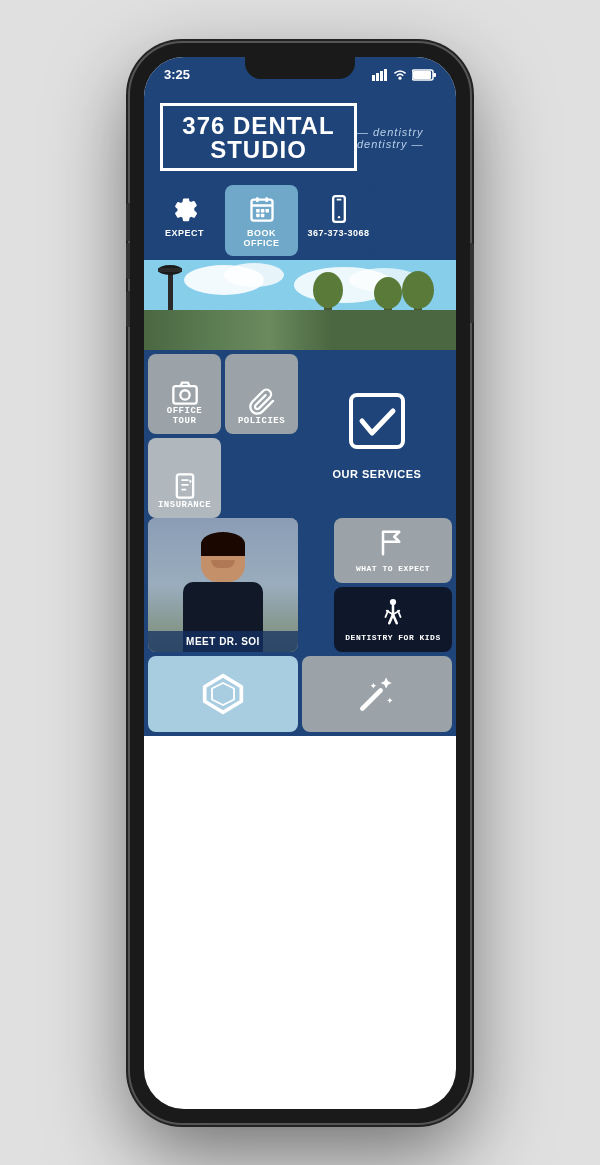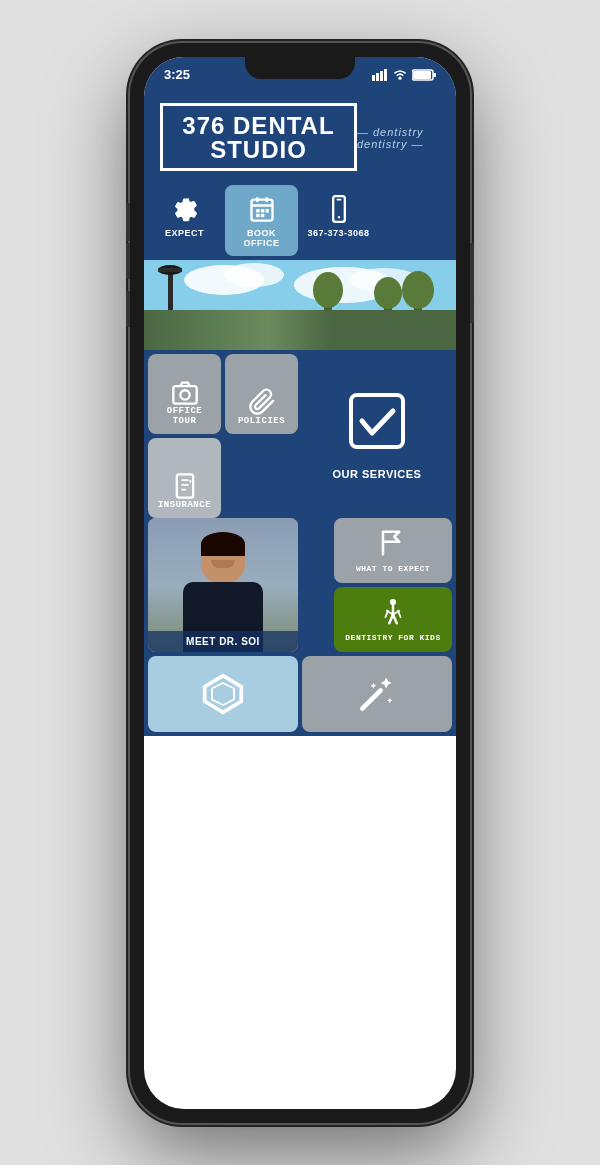--- a/index.html
+++ b/index.html
@@ -460,21 +460,21 @@
         <div class="dr-label" style="position:absolute;bottom:0;left:0;right:0;background:rgba(20,50,100,0.75);color:#fff;font-size:10px;font-weight:700;text-align:center;padding:5px;letter-spacing:0.5px;text-transform:uppercase;">MEET DR. SOI</div>
       </div>
 
       <div class="right-tiles">
         <div class="tile-small gray-bg" style="background:#9ba3a8; border-radius:8px; min-height:60px;">
           <svg width="30" height="30" viewBox="0 0 24 24">
               <path d="M4 3v18M4 3h13l-4 4 4 4H4" fill="none" stroke="white" stroke-width="2" stroke-linecap="round" stroke-linejoin="round"></path>
             </svg>
           <span class="tile-label" style="font-size:8px;color:#fff;font-weight:700;letter-spacing:0.5px;text-align:center;">WHAT TO EXPECT</span>
         </div>
-        <div class="tile-small dark-blue" style="background:#4d7c0f; border-radius:8px; min-height:60px;">
+        <div class="tile-small dark-blue" style="background:#0f172a; border-radius:8px; min-height:60px;">
           <svg width="30" height="30" viewBox="0 0 24 24">
               <circle cx="12" cy="4" r="2.5" fill="white"></circle>
               <line x1="12" y1="7" x2="12" y2="14" stroke="white" stroke-width="2" stroke-linecap="round"></line>
               <path d="M7 11l5 3 5-3" fill="none" stroke="white" stroke-width="1.5" stroke-linecap="round"></path>
               <line x1="9" y1="21" x2="12" y2="14" stroke="white" stroke-width="2" stroke-linecap="round"></line>
               <line x1="15" y1="21" x2="12" y2="14" stroke="white" stroke-width="2" stroke-linecap="round"></line>
               <line x1="8" y1="11" x2="6" y2="16" stroke="white" stroke-width="1.5" stroke-linecap="round"></line>
               <line x1="16" y1="11" x2="18" y2="16" stroke="white" stroke-width="1.5" stroke-linecap="round"></line>
             </svg>
           <span class="tile-label" style="font-size:8px;color:#fff;font-weight:700;letter-spacing:0.5px;text-align:center;">DENTISTRY FOR KIDS</span>

